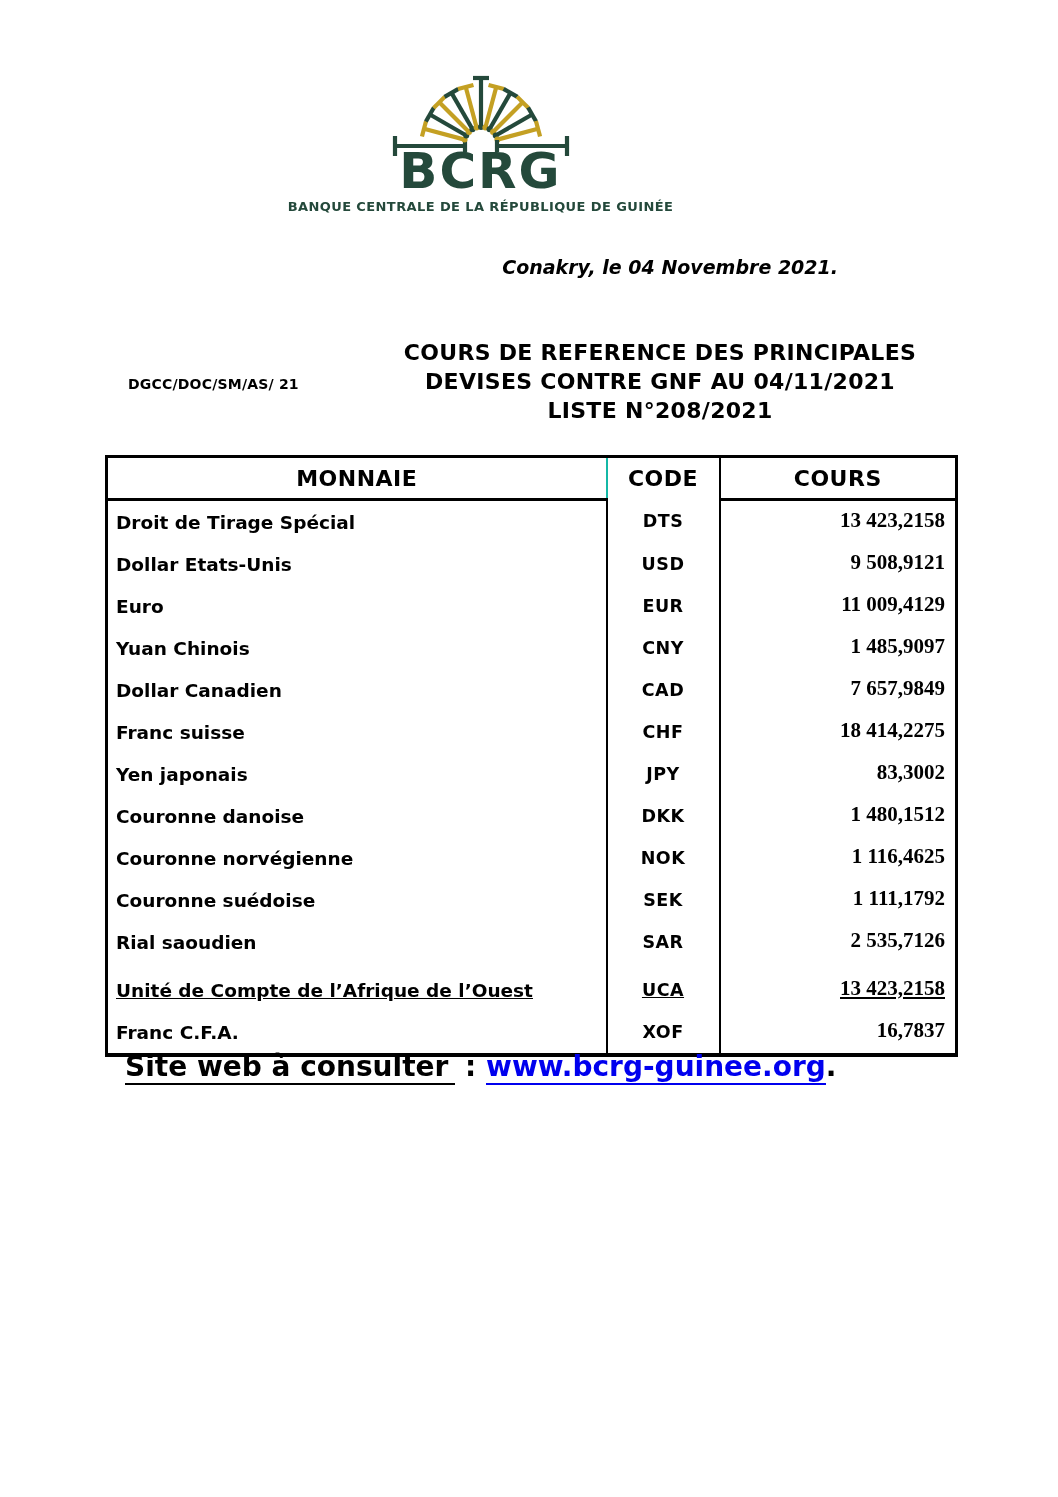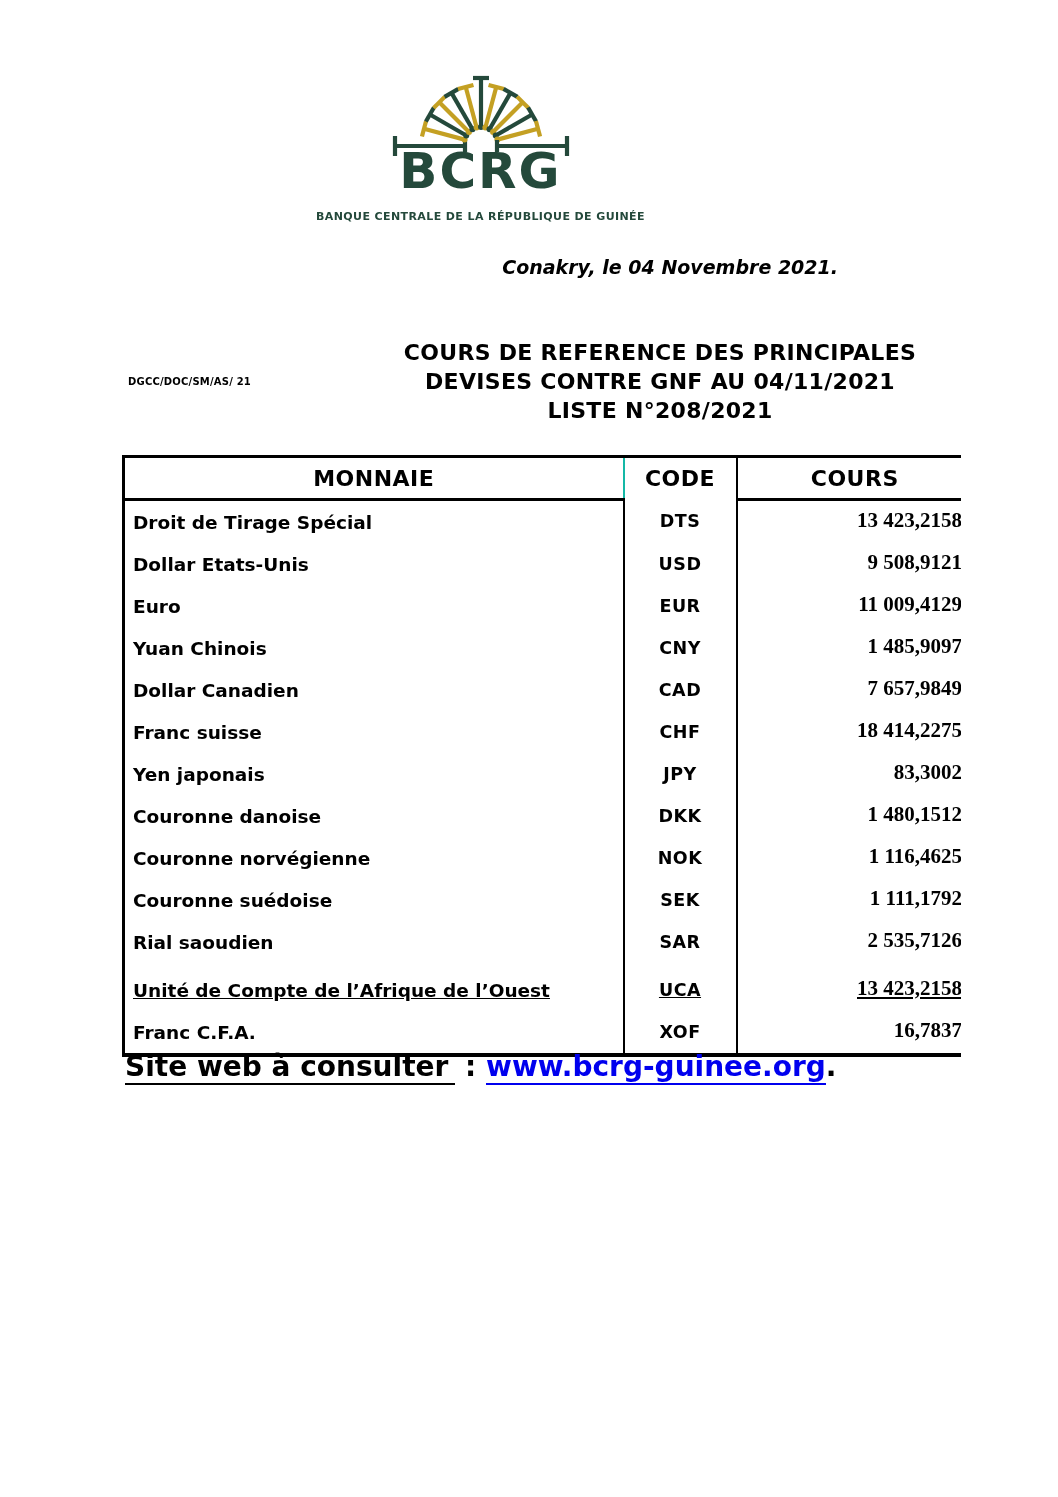--- a/index.html
+++ b/index.html
@@ -8,39 +8,39 @@
     font-family:"DejaVu Sans", sans-serif; color:#000; overflow:hidden;
   }
   
   .logo { position:absolute; left:0; right:0; top:58px; text-align:center; }
   .logo svg { display:block; margin:0 auto; }
   .logo-acronym {
     margin-top:-12px; font-size:50px; font-weight:700; letter-spacing:2px;
     color:var(--logo-green); line-height:1.0;
   }
   .logo-subtitle {
-    margin-top:14px; font-size:11px; font-weight:700; letter-spacing:0.4px;
+    margin-top:3px; font-size:13px; font-weight:700; letter-spacing:0.4px;
     color:var(--logo-green);
   }
   
   .dateline {
     position:absolute; top:256px; right:123px; font-size:19px; font-weight:700;
     font-style:italic;
   }
   .refcode {
-    position:absolute; top:376px; left:128px; font-size:10px; font-weight:700;
+    position:absolute; top:376px; left:128px; font-size:14px; font-weight:700;
     letter-spacing:0.2px;
   }
   .doc-title {
     position:absolute; top:338px; left:260px; width:800px; text-align:center;
     font-size:22px; font-weight:700; line-height:29px; letter-spacing:0.3px;
   }
   
   table.rates {
-    position:absolute; left:122px; top:455px; width:850px;
+    position:absolute; left:105px; top:455px; width:850px;
     border-collapse:collapse; table-layout:fixed;
     border:3px solid #000; border-bottom-width:4px;
   }
   table.rates col.w-monnaie { width:500px; }
   table.rates col.w-code    { width:113px; }
   table.rates col.w-cours   { width:237px; }
   table.rates th {
     height:38px; font-size:22px; font-weight:700; text-align:center;
     border-bottom:3px solid #000; letter-spacing:0.5px;
   }

